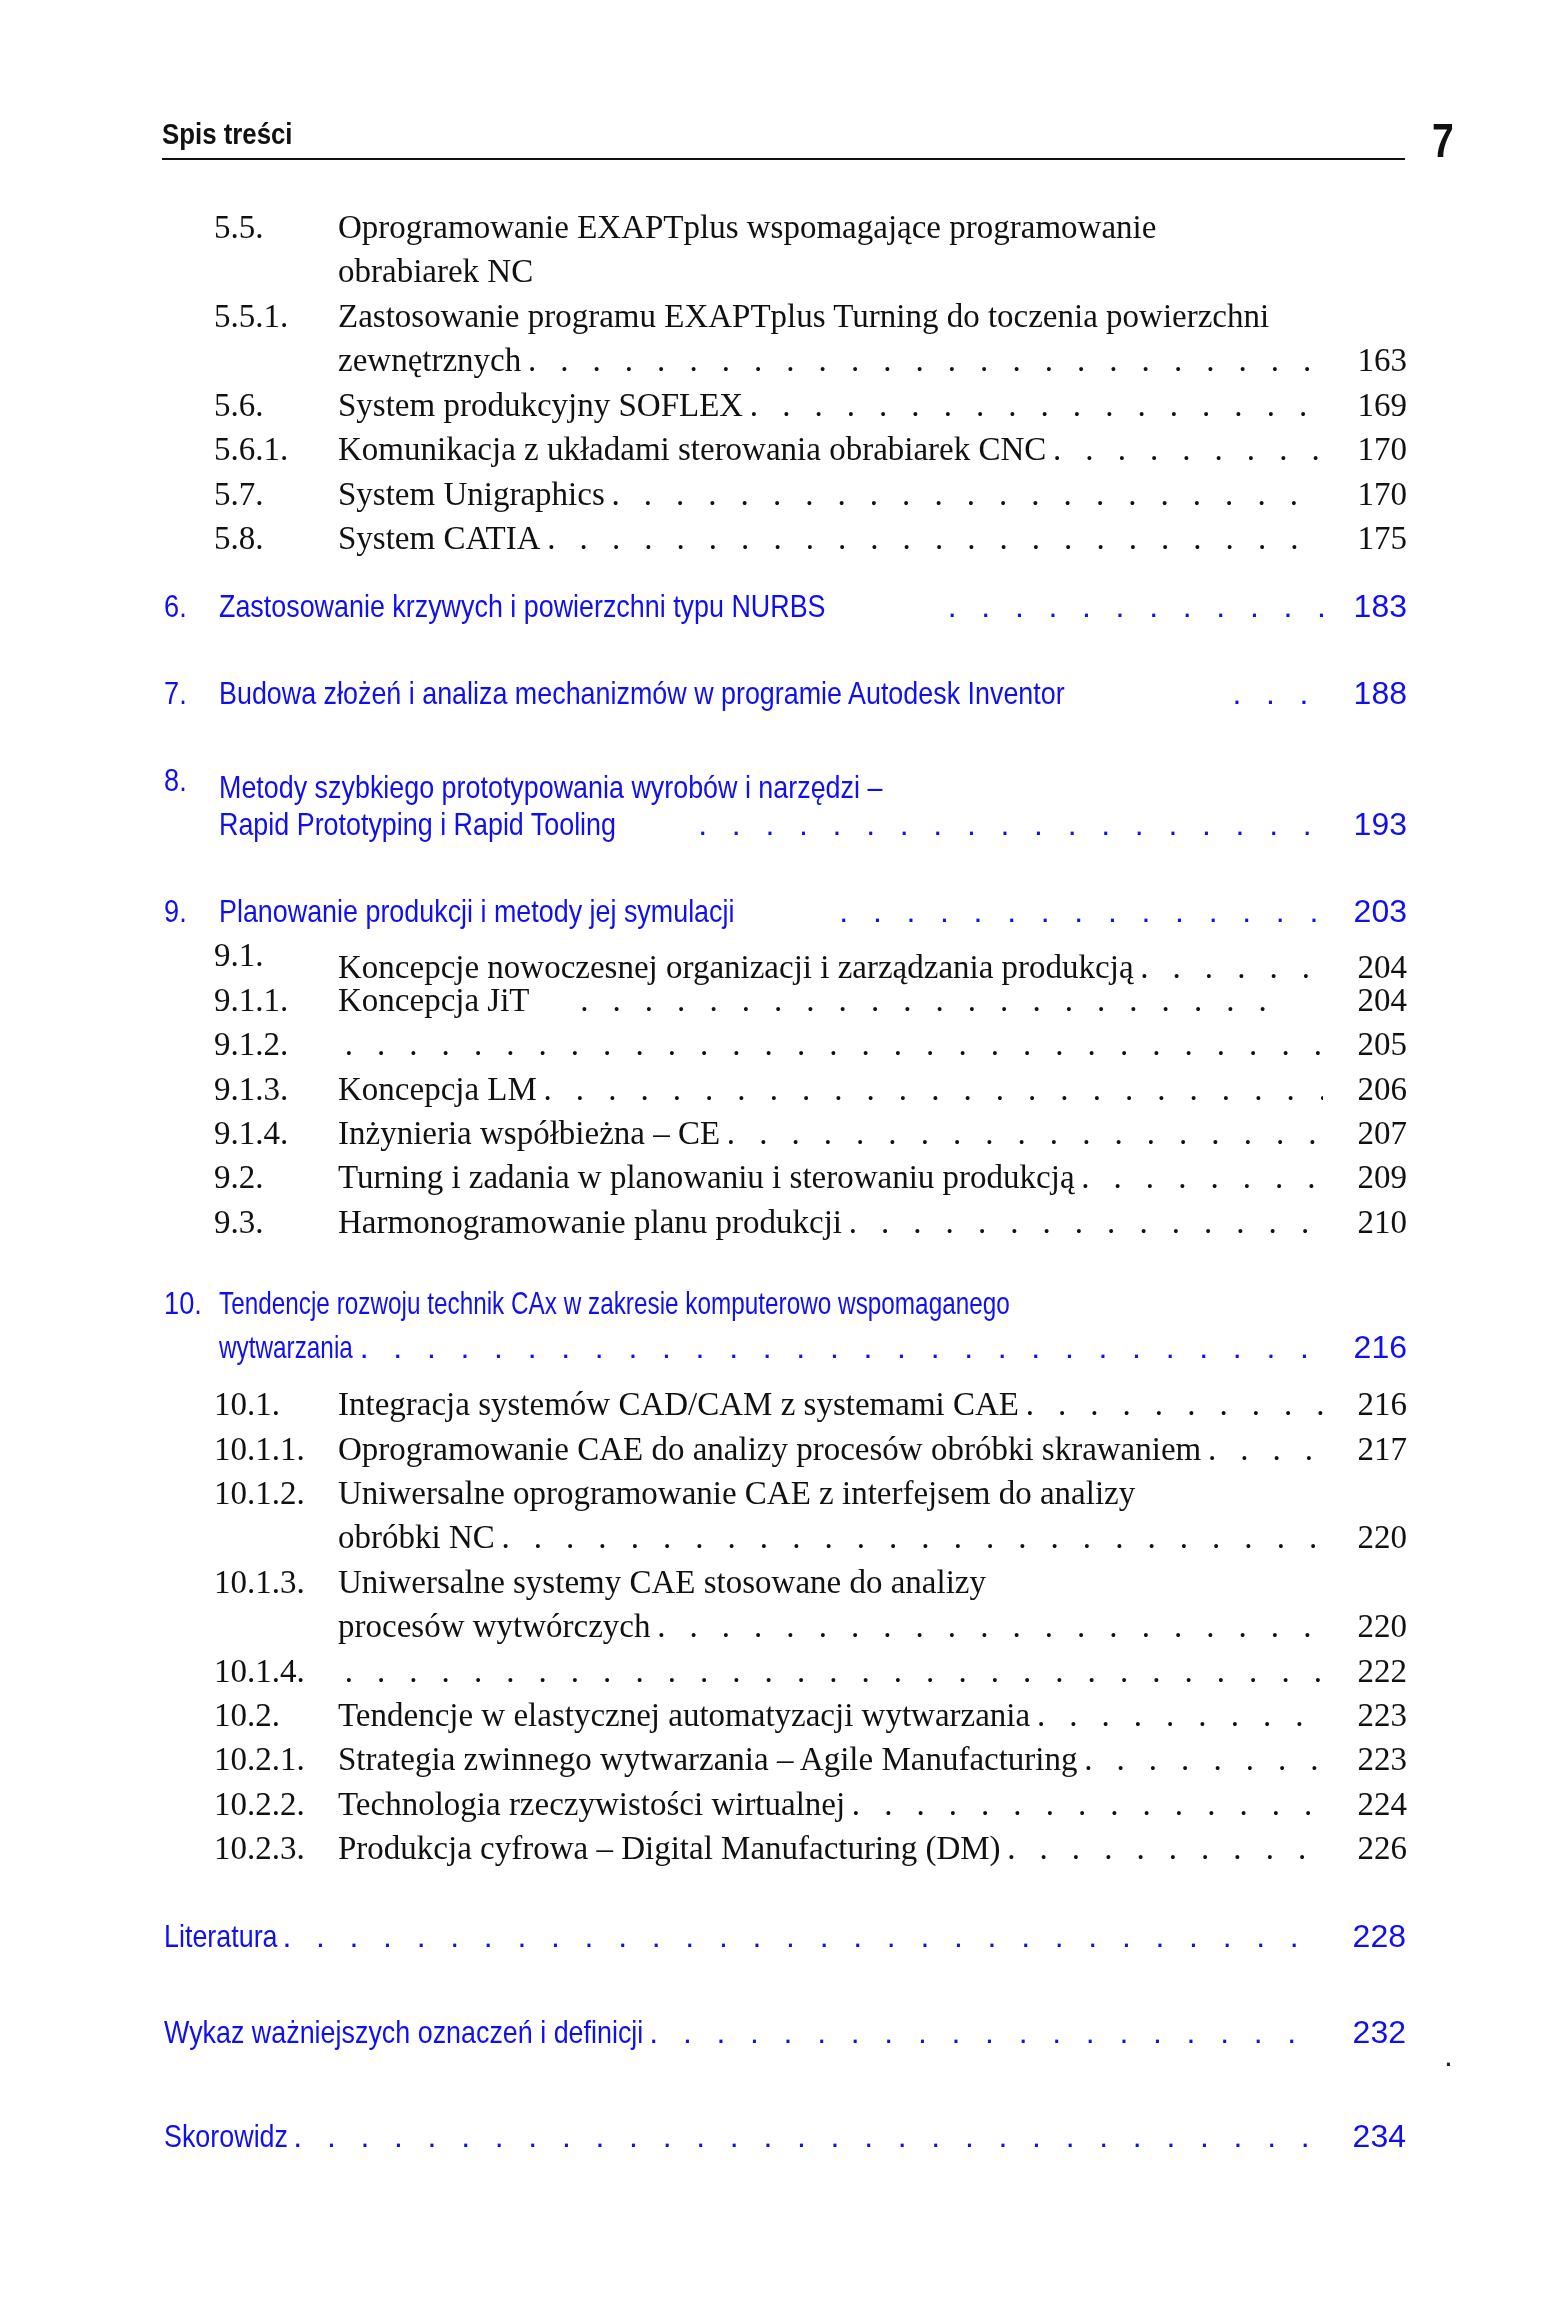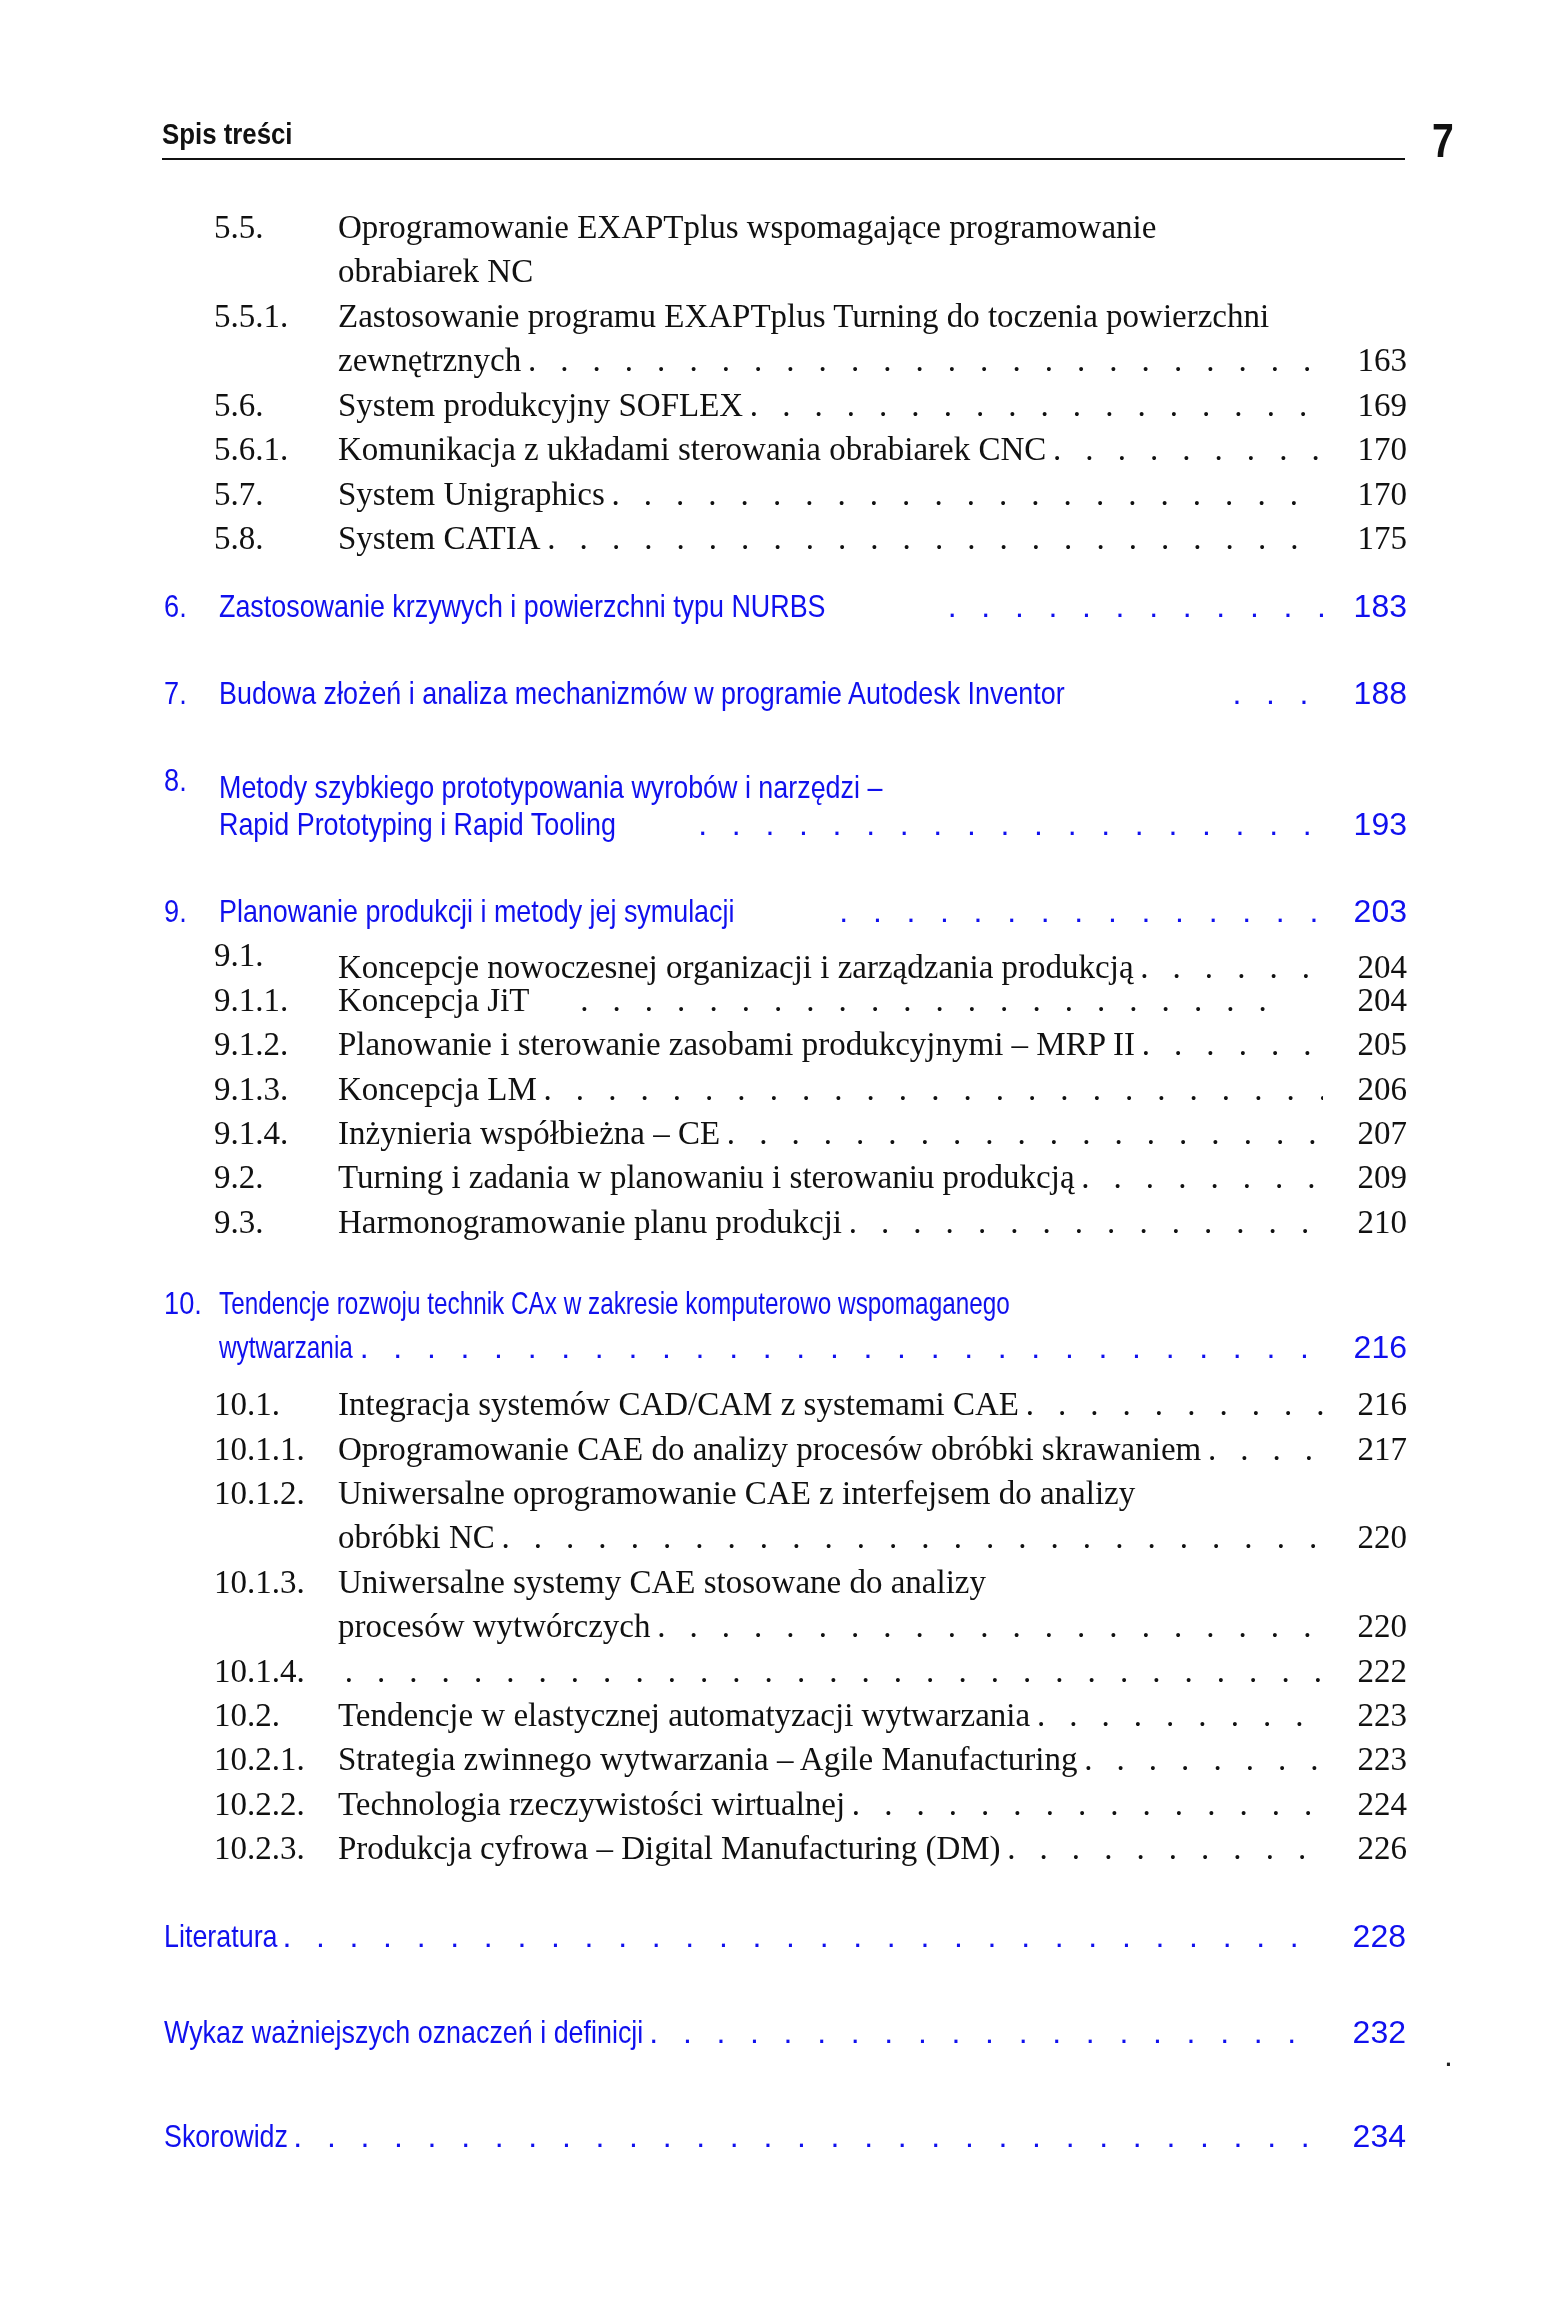--- a/index.html
+++ b/index.html
@@ -153,21 +153,20 @@
     <div class="line" style="top:0;gap:44px;">
         <span class="txt">Koncepcja JiT</span>
         <span class="dots">. . . . . . . . . . . . . . . . . . . . . . . . . . . . . . . . . . . . . . . . . . . . . . . . . . . . . . . . . . . . . . . . . . . . . . . .</span>
         <span class="pn">204</span>
       </div>
   </div>
 
   <div class="entry sub" style="top:1026px;">
     <span class="num">9.1.2.</span>
     <div class="line" style="top:0;">
-        <span class="txt">Planowanie i sterowanie zasobami produkcyjnymi – MRP II</span>
         <span class="dots">. . . . . . . . . . . . . . . . . . . . . . . . . . . . . . . . . . . . . . . . . . . . . . . . . . . . . . . . . . . . . . . . . . . . . . . .</span>
         <span class="pn">205</span>
       </div>
   </div>
 
   <div class="entry sub" style="top:1071px;">
     <span class="num">9.1.3.</span>
     <div class="line" style="top:0;">
         <span class="txt">Koncepcja LM</span>
         <span class="dots">. . . . . . . . . . . . . . . . . . . . . . . . . . . . . . . . . . . . . . . . . . . . . . . . . . . . . . . . . . . . . . . . . . . . . . . .</span>

